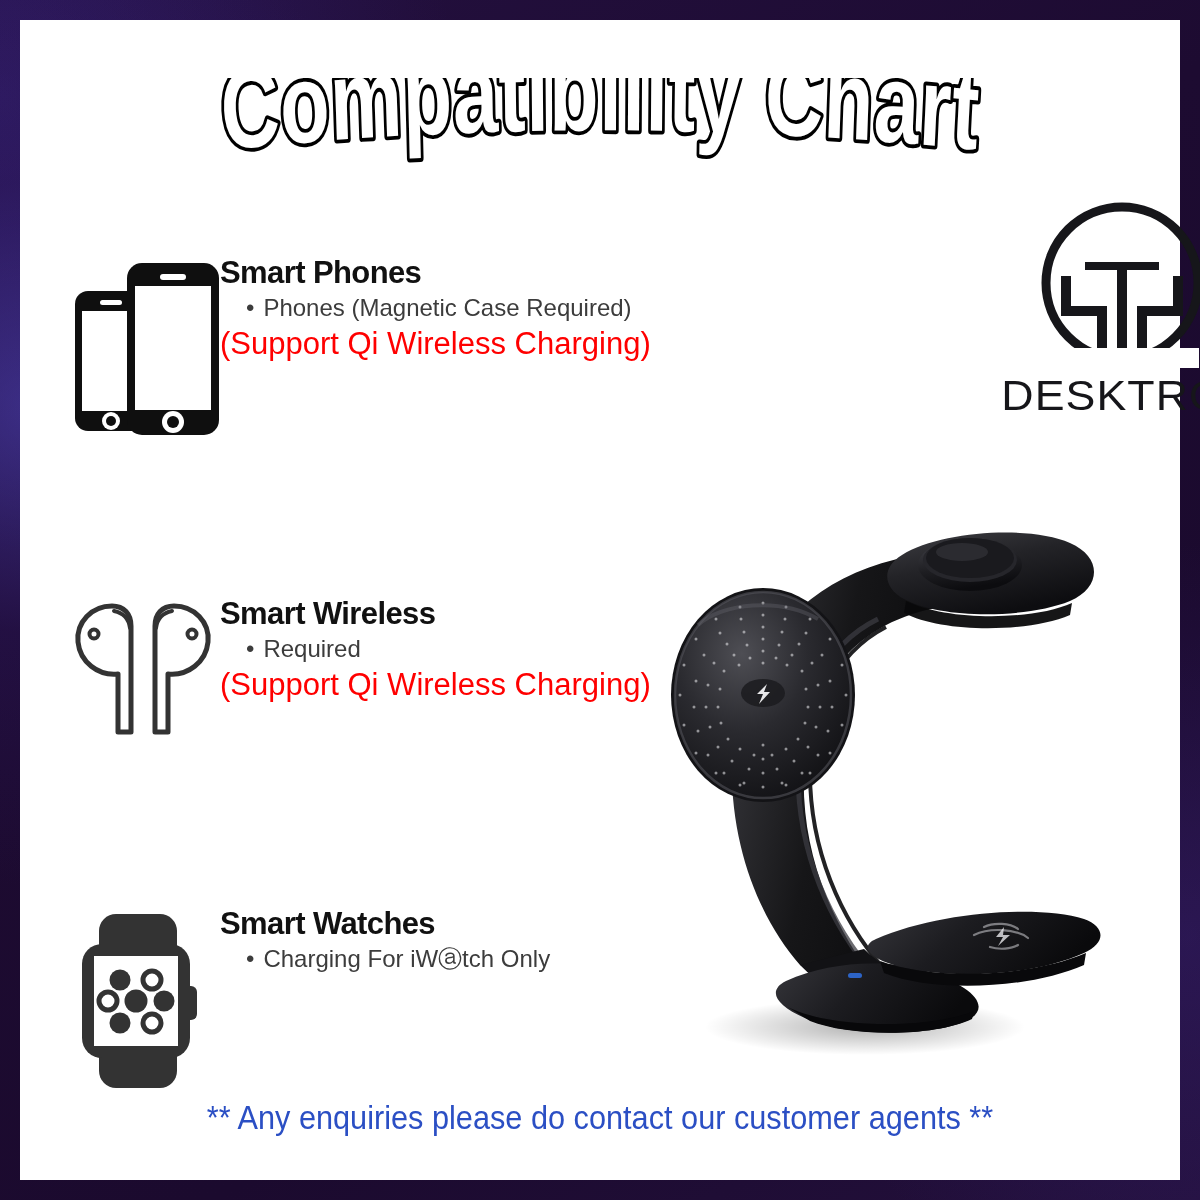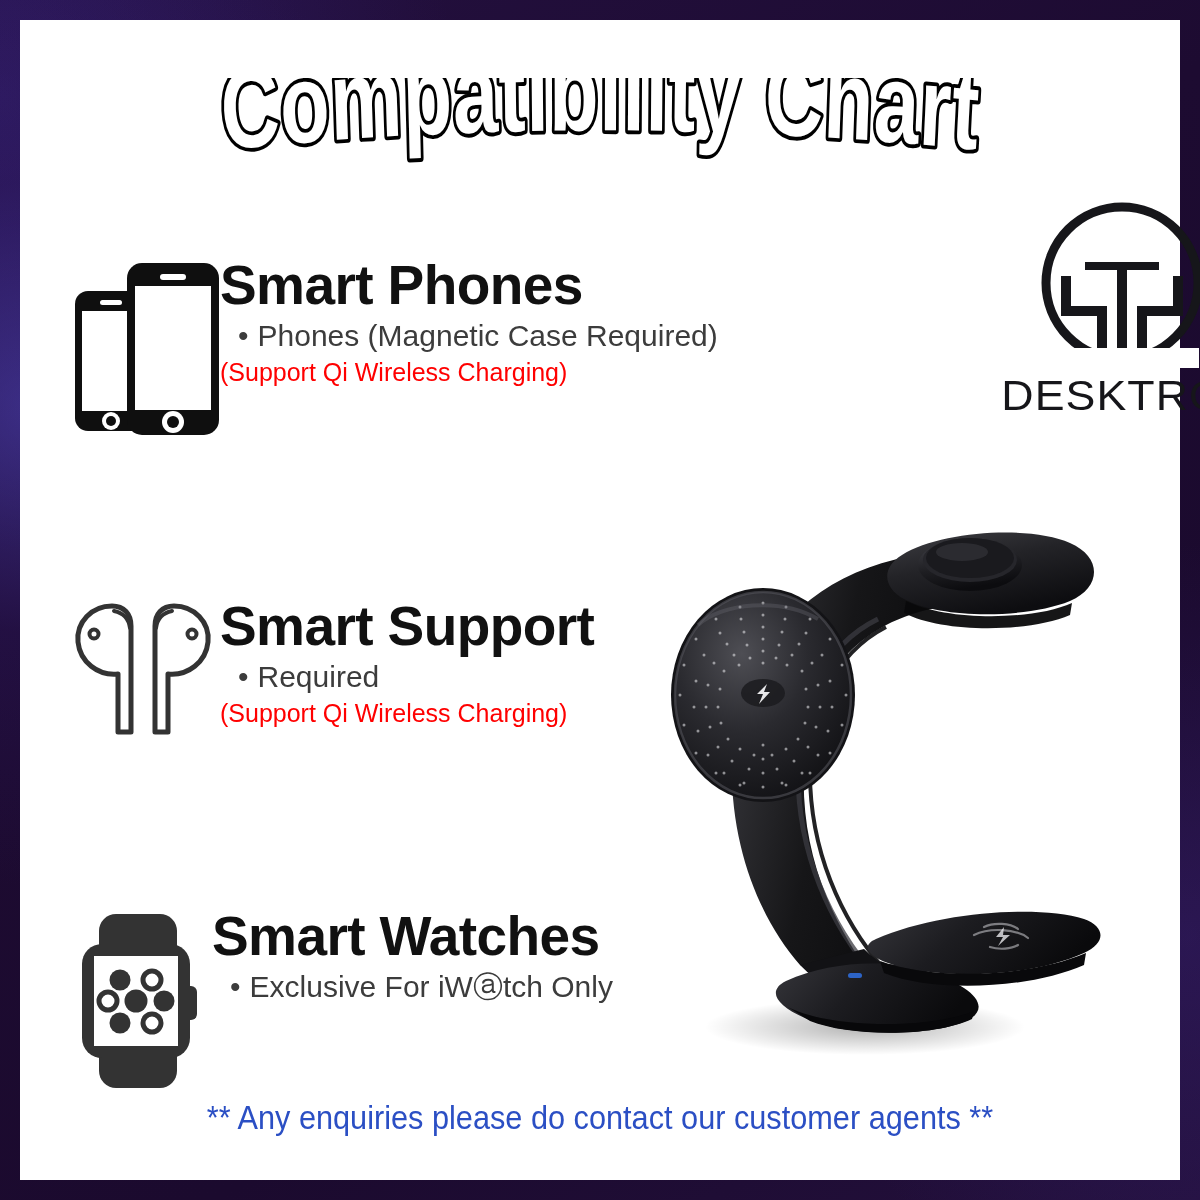--- a/index.html
+++ b/index.html
@@ -50,35 +50,35 @@
   
   #product { position:absolute; left:620px; top:495px; }
 
   
   .row { position:absolute; left:0; }
   .row-icon { position:absolute; }
   .row-text { position:absolute; }
 
   .sec-title {
     font-family:"Liberation Sans", sans-serif;
-    font-size:55px; font-weight:700;
+    font-size:31px; font-weight:700;
     color:#111111; line-height:1.04;
     letter-spacing:-0.6px; white-space:nowrap;
   }
   .sec-bullet {
     font-family:"Liberation Sans", sans-serif;
-    font-size:30px; font-weight:400;
+    font-size:24px; font-weight:400;
     color:#3c3c3c; line-height:1.22;
-    white-space:nowrap; padding-left:18px;
+    white-space:nowrap; padding-left:26px;
     margin-top:4px;
   }
   .sec-bullet .dot { margin-right:9px; }
   .sec-note {
     font-family:"Liberation Sans", sans-serif;
-    font-size:25px; font-weight:400;
+    font-size:31px; font-weight:400;
     line-height:1.2; white-space:nowrap;
     margin-top:2px;
   }
 
   
   #footer {
     position:absolute; left:0; top:1078px; width:1160px;
     text-align:center;
     font-family:"Liberation Sans", sans-serif;
     font-size:33px; font-weight:400;
@@ -347,21 +347,21 @@
 
           <path d="M 87,62 L 87,132 L 100,132 L 100,74
                    C 120,76 138,62 140,42
                    C 142,22 126,6 106,6
                    C 94,6 87,14 87,26 Z"></path>
           <path d="M 104,11 C 94,13 89,20 88,28" stroke-width="4"></path>
           <circle cx="124" cy="34" r="4.5" stroke-width="4"></circle>
         </svg>
       </div>
       <div class="row-text" style="left:200px; top:18px;">
-        <div class="sec-title">Smart Support</div>
+        <div class="sec-title">Smart Wireless</div>
         <div class="sec-bullet">
           <span class="dot">•</span><span>Required</span>
         </div>
         <div class="sec-note" style="color:#ff0000;">(Support Qi Wireless Charging)</div>
       </div>
     </div>
 
     <div class="row" style="top:870px;">
       <div class="row-icon" style="left:52px; top:18px;">
         <svg width="145" height="185" viewBox="0 0 145 185">
@@ -376,24 +376,24 @@
 
           <circle cx="48" cy="72" r="10.5" fill="#333333"></circle>
           <circle cx="80" cy="72" r="9" fill="none" stroke="#333333" stroke-width="5"></circle>
           <circle cx="36" cy="93" r="9" fill="none" stroke="#333333" stroke-width="5"></circle>
           <circle cx="64" cy="93" r="11.5" fill="#333333"></circle>
           <circle cx="92" cy="93" r="10.5" fill="#333333"></circle>
           <circle cx="48" cy="115" r="10.5" fill="#333333"></circle>
           <circle cx="80" cy="115" r="9" fill="none" stroke="#333333" stroke-width="5"></circle>
         </svg>
       </div>
-      <div class="row-text" style="left:192px; top:18px;">
+      <div class="row-text" style="left:200px; top:18px;">
         <div class="sec-title">Smart Watches</div>
         <div class="sec-bullet">
-          <span class="dot">•</span><span>Exclusive For iWⓐtch Only</span>
+          <span class="dot">•</span><span>Charging For iWⓐtch Only</span>
         </div>
       </div>
     </div>
 
     <div id="footer" style="color:#2b4fc4;">** Any enquiries please do contact our customer agents **</div>
 
   </div>
 </div>
 
 </body></html>

